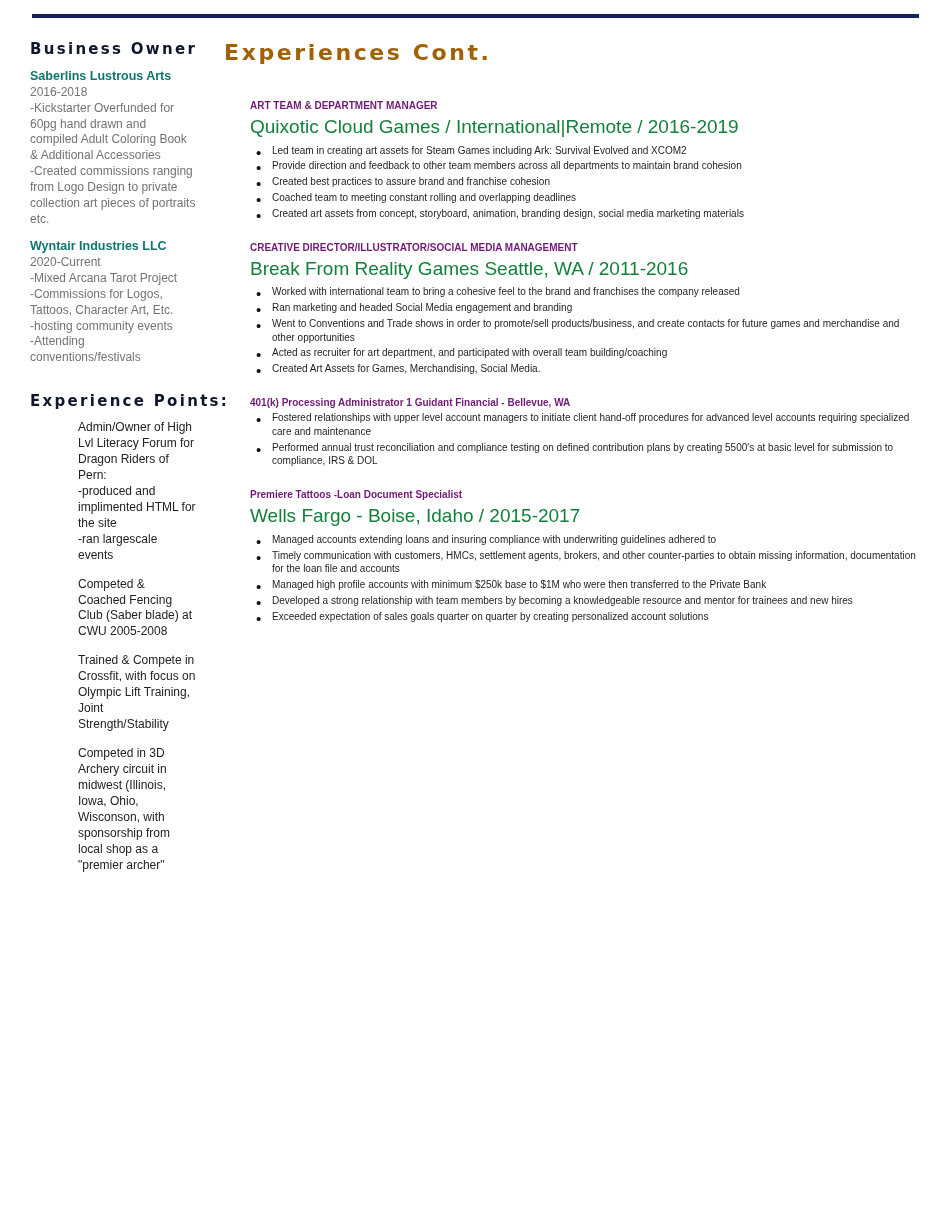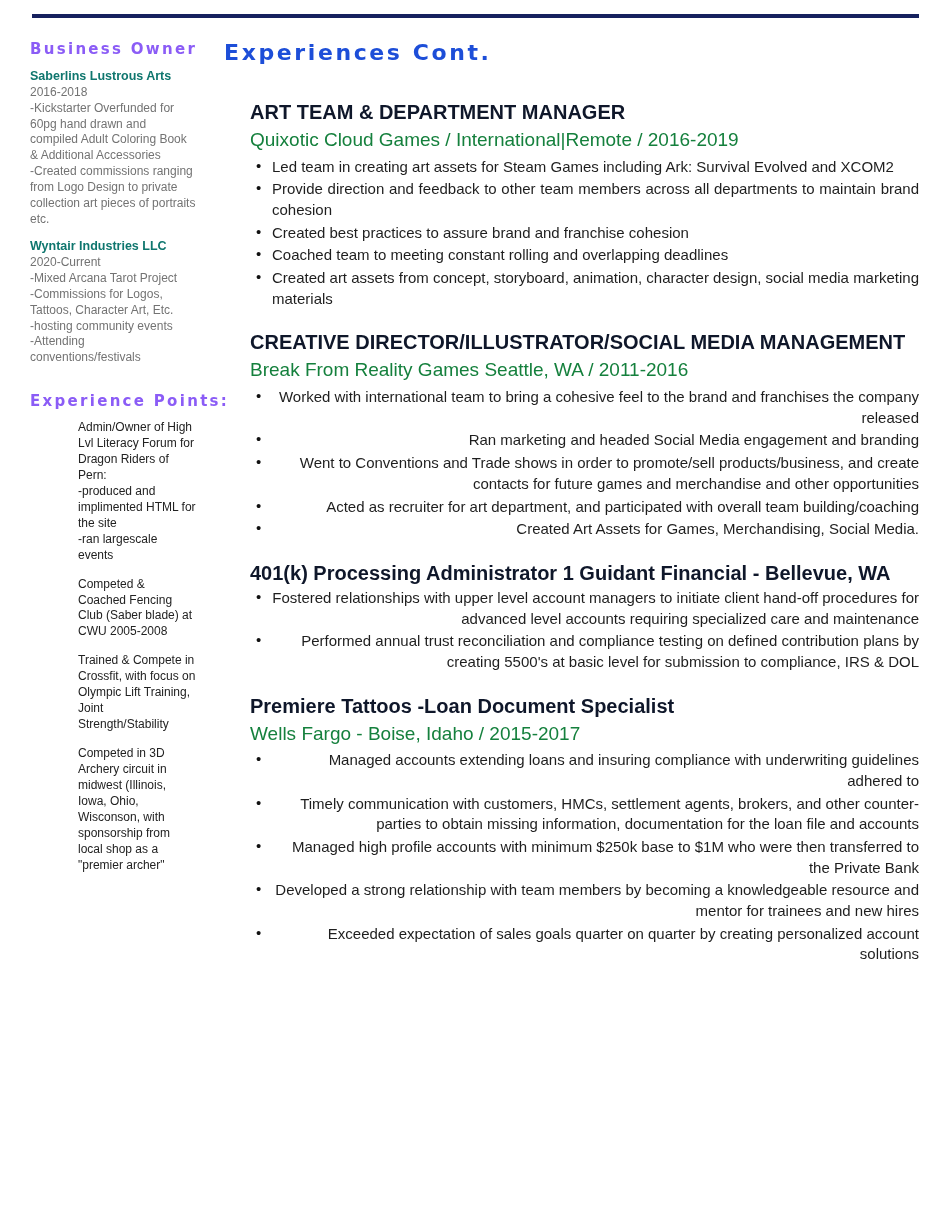--- a/index.html
+++ b/index.html
@@ -65,21 +65,21 @@
     padding-top: 22px;
     box-sizing: border-box;
   }
 
   
   .side-heading {
     font-family: "DejaVu Sans", sans-serif;
     font-weight: bold;
     font-size: 15px;
     letter-spacing: 2.3px;
-    color: #8b5cf6;
+    color: #0f172a;
     margin-bottom: 10px;
     white-space: nowrap;
   }
   .side-heading.second {
     margin-top: 26px;
   }
   .side-block {
     margin-bottom: 11px;
   }
   .side-title {
@@ -105,65 +105,65 @@
     padding-left: 4px;
     margin-left: 44px;
   }
 
   
   .main-heading {
     font-family: "DejaVu Sans", sans-serif;
     font-weight: bold;
     font-size: 22px;
     letter-spacing: 2.6px;
-    color: #1d4ed8;
+    color: #a16207;
     margin-bottom: 34px;
     white-space: nowrap;
   }
   .job {
     margin-bottom: 20px;
     padding-left: 26px;
   }
   .job-title {
-    font-size: 20px;
-    font-weight: bold;
-    color: #0f172a;
+    font-size: 10px;
+    font-weight: bold;
+    color: #701a75;
     line-height: 1.3;
     margin-bottom: 2px;
   }
   .job-meta {
     font-size: 19px;
     color: #15803d;
     line-height: 1.35;
     margin-bottom: 4px;
   }
   ul.bullets {
     list-style: none;
     margin: 0;
     padding: 0;
   }
   ul.bullets li {
     position: relative;
     padding-left: 22px;
-    font-size: 15px;
+    font-size: 10px;
     line-height: 1.38;
     color: #1e1e1e;
     margin-bottom: 2px;
     text-align: justify;
     padding-right: 4px;
   }
   ul.bullets li::before {
     content: "\2022";
     position: absolute;
     left: 6px;
     top: -1px;
     font-size: 15px;
     color: #111;
   }
-  .job.tight ul.bullets li { text-align: right; }
+  .job.tight ul.bullets li { text-align: left; }
 </style>
 </head>
 <body>
 
 <div class="page">
 
   <div class="header-rule"></div>
 
   <div class="body-wrap">
 
@@ -205,21 +205,21 @@
       <div class="main-heading">Experiences Cont.</div>
 
       <div class="job">
         <div class="job-title">ART TEAM &amp; DEPARTMENT MANAGER</div>
         <div class="job-meta">Quixotic Cloud Games / International|Remote  / 2016-2019</div>
         <ul class="bullets">
           <li>Led team in creating art assets for Steam Games including Ark: Survival Evolved and XCOM2</li>
           <li>Provide direction and feedback to other team members across all departments to maintain brand cohesion</li>
           <li>Created best practices to assure brand and franchise cohesion</li>
           <li>Coached team to meeting constant rolling and overlapping deadlines</li>
-          <li>Created art assets from concept, storyboard, animation, character design, social media marketing materials</li>
+          <li>Created art assets from concept, storyboard, animation, branding design, social media marketing materials</li>
         </ul>
       </div>
 
       <div class="job tight">
         <div class="job-title">CREATIVE DIRECTOR/ILLUSTRATOR/SOCIAL MEDIA MANAGEMENT</div>
         <div class="job-meta">Break From Reality Games Seattle, WA  / 2011-2016</div>
         <ul class="bullets">
           <li>Worked with international team to bring a cohesive feel to the brand and franchises the company released</li>
           <li>Ran marketing and headed Social Media engagement and branding</li>
           <li>Went to Conventions and Trade shows in order to promote/sell products/business, and create contacts for future games and merchandise and other opportunities</li>

